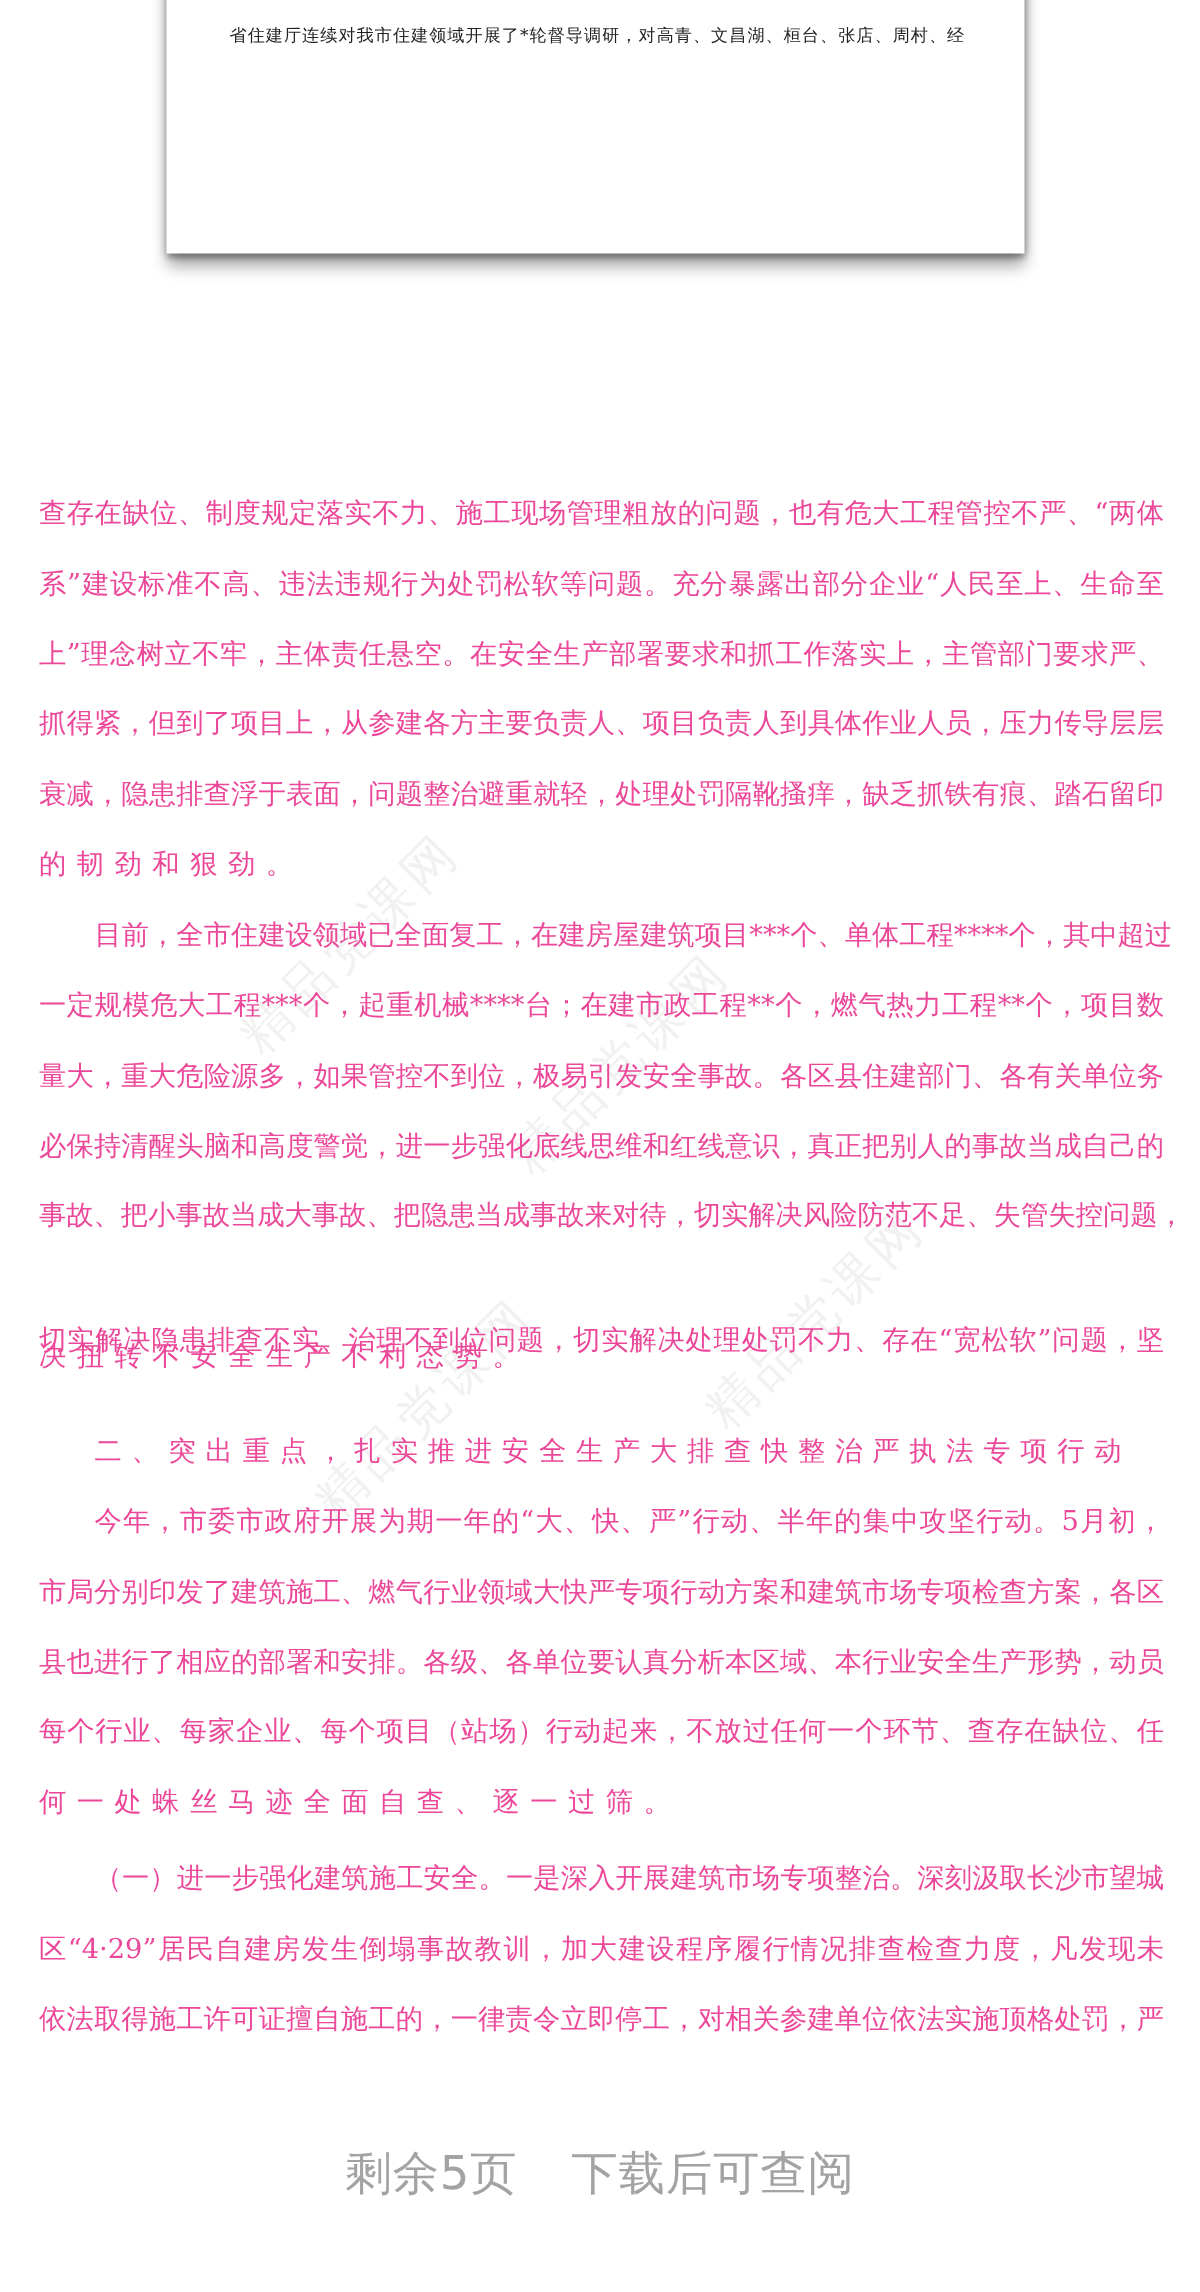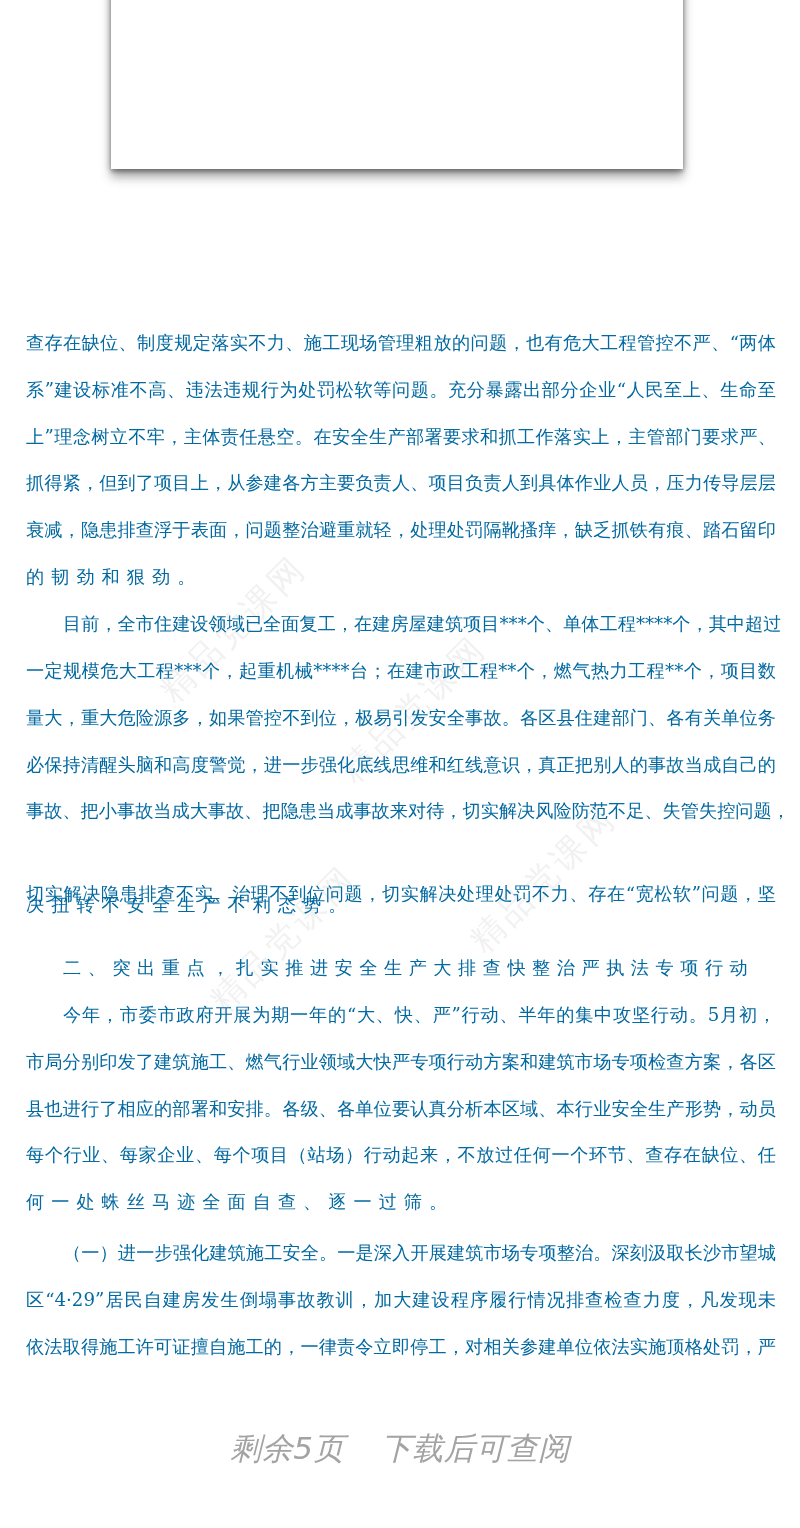--- a/index.html
+++ b/index.html
@@ -47,21 +47,21 @@
       top: 0;
       width: 750px;
     }
     .line {
       position: absolute;
       left: 0;
       height: 26px;
       font-size: 18.2px;
       line-height: 26px;
       white-space: nowrap;
-      color: #0369a1;
+      color: #ec4899;
     }
     .line.full {
       width: 750px;
       text-align: justify;
       text-align-last: justify;
     }
     .line.indent { left: 37px; }
     .line.indent.full { width: 713px; }
 
     
@@ -82,27 +82,28 @@
       position: absolute;
       left: 0;
       top: 1428px;
       width: 800px;
       text-align: center;
       font-family: "DejaVu Sans", "Liberation Sans", sans-serif;
       font-size: 31px;
       color: #a3a3a3;
       letter-spacing: 0.5px;
     }
-    .more-pages span { display: inline-block; font-style: italic; }
+    .more-pages span { display: inline-block; }
     .more-pages .gap { width: 36px; }
   </style>
 </head>
 <body>
 
 <div class="preview-card">
+  <div class="preview-line l1">省住建厅连续对我市住建领域开展了*轮督导调研，对高青、文昌湖、桓台、张店、周村、经</div>
 </div>
 
 <div class="watermark" style="left:150px; top:680px;">精品党课网</div>
 <div class="watermark" style="left:330px; top:760px;">精品党课网</div>
 <div class="watermark" style="left:460px; top:930px;">精品党课网</div>
 <div class="watermark" style="left:200px; top:990px;">精品党课网</div>
 
 <div class="doc">
   <div class="line full" style="top:330px;">查存在缺位、制度规定落实不力、施工现场管理粗放的问题，也有危大工程管控不严、“两体</div>
   <div class="line full" style="top:377px;">系”建设标准不高、违法违规行为处罚松软等问题。充分暴露出部分企业“人民至上、生命至</div>

